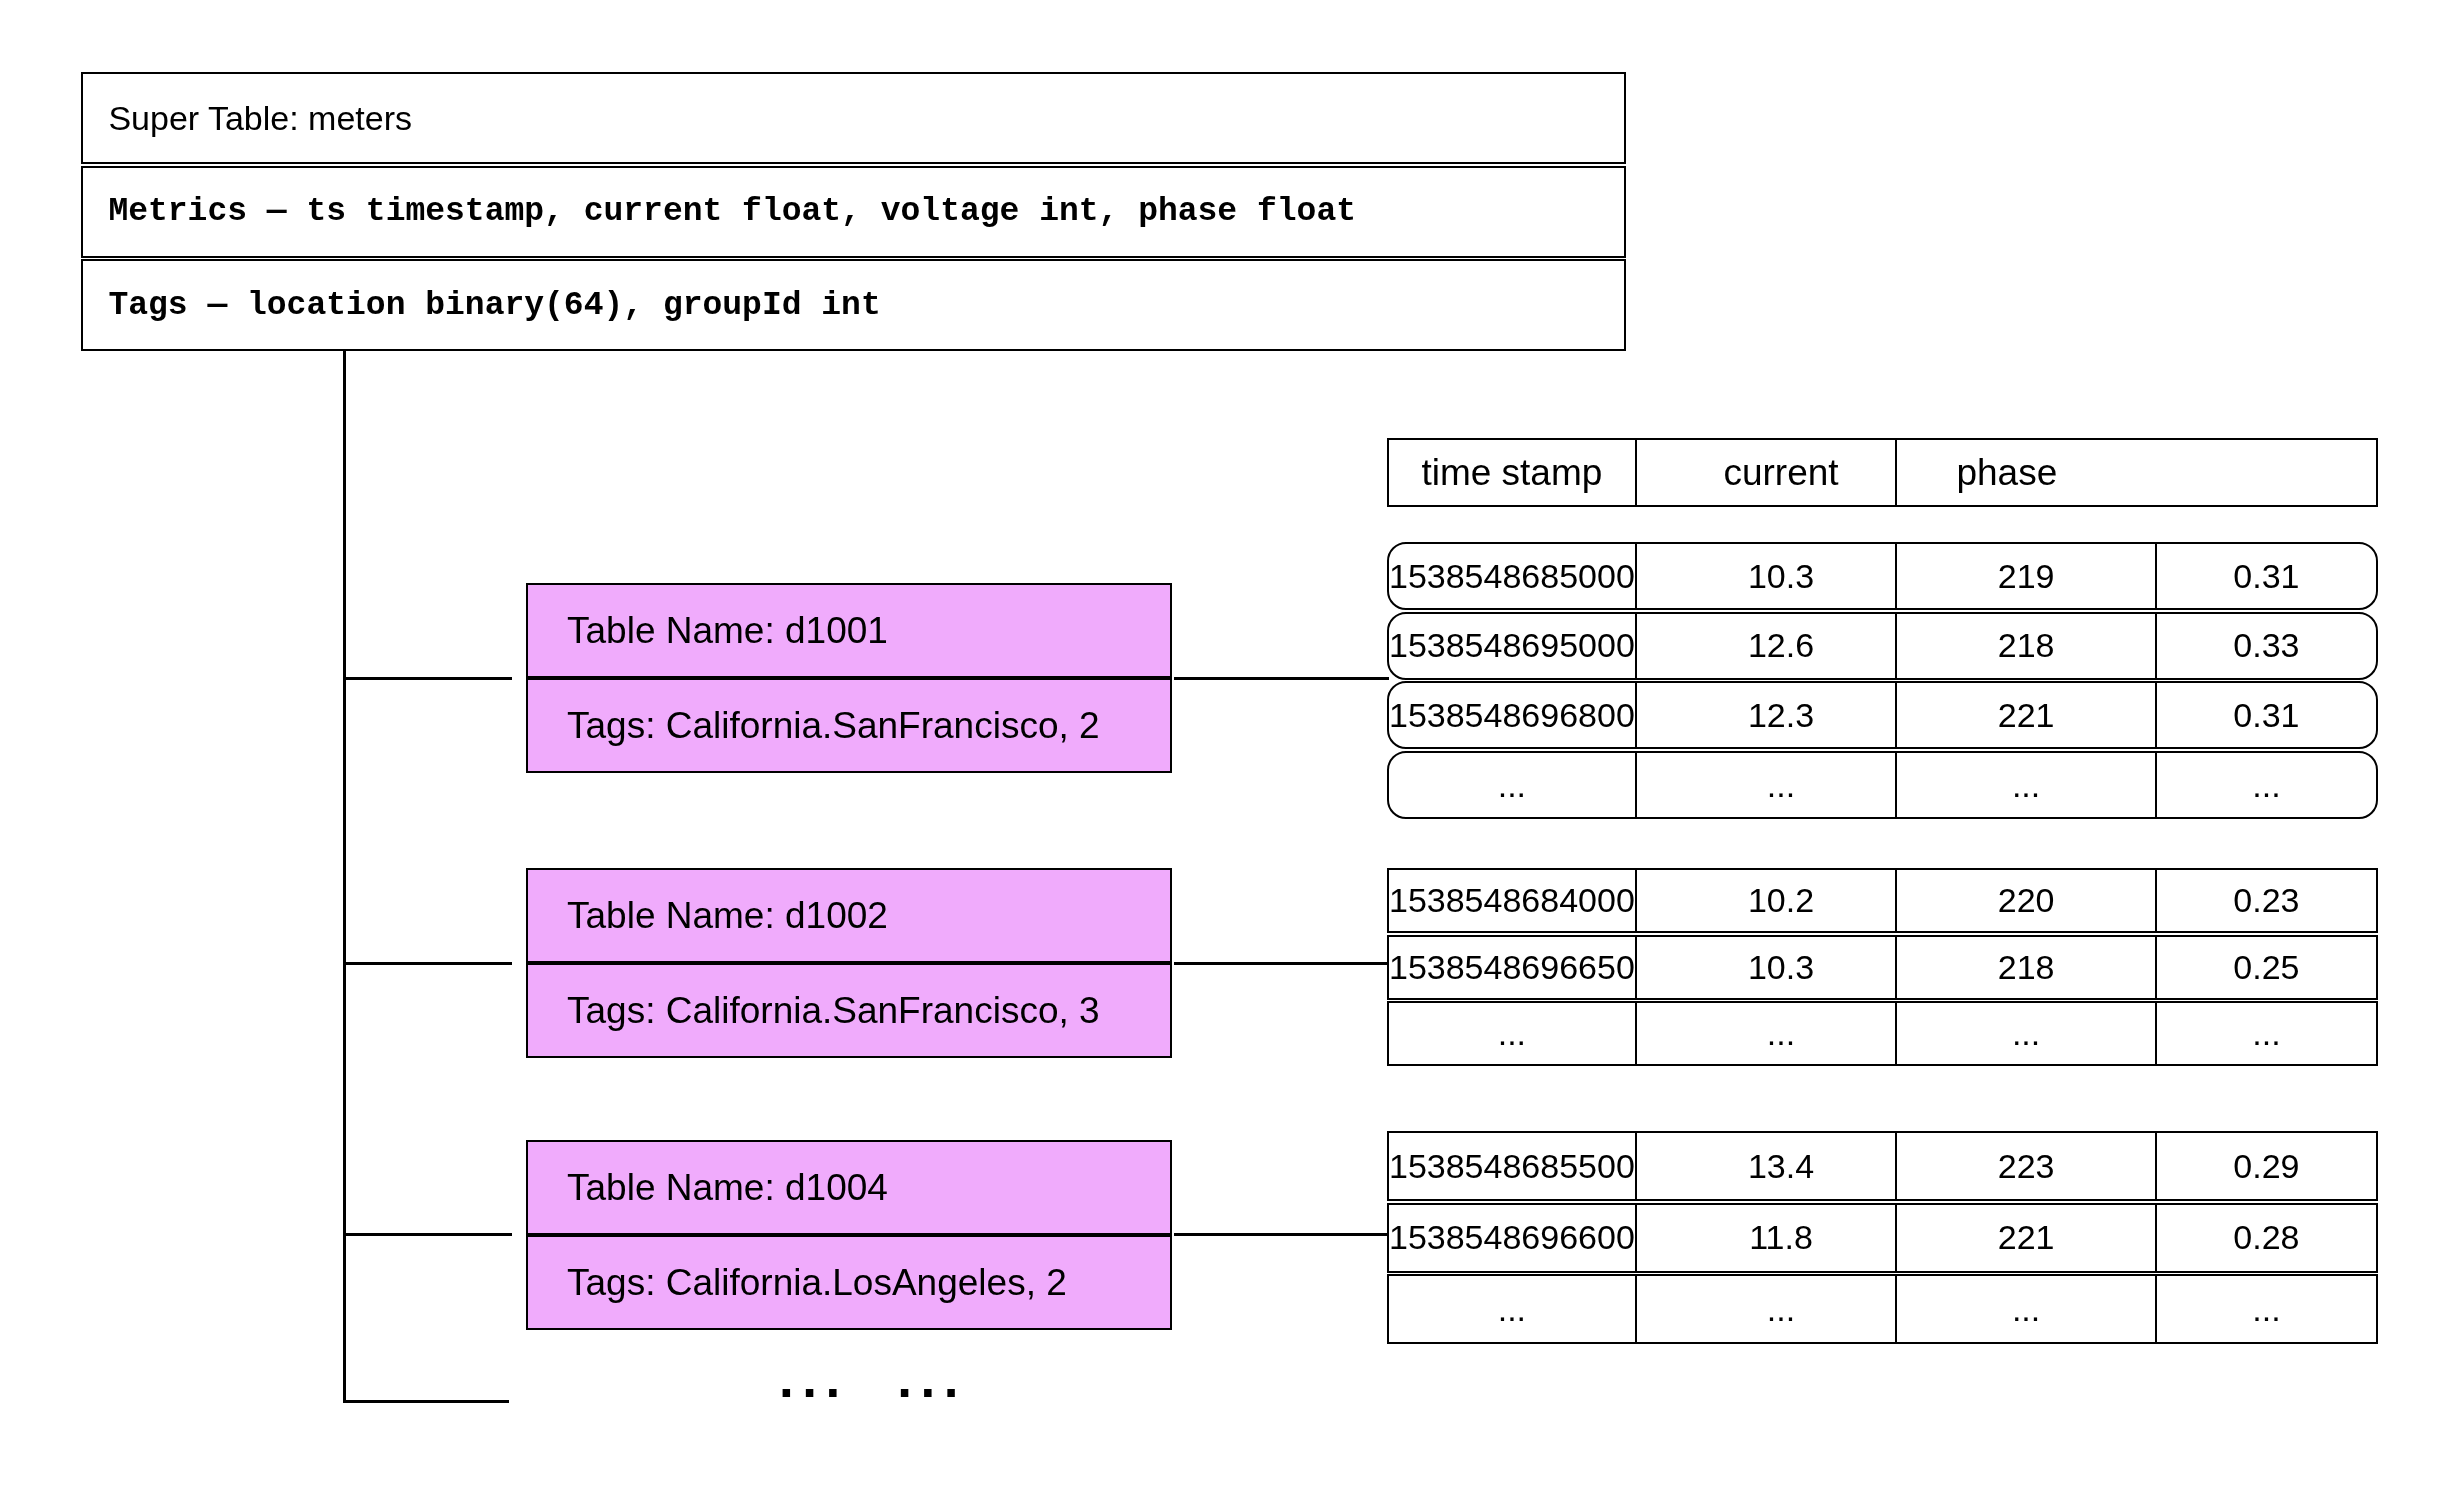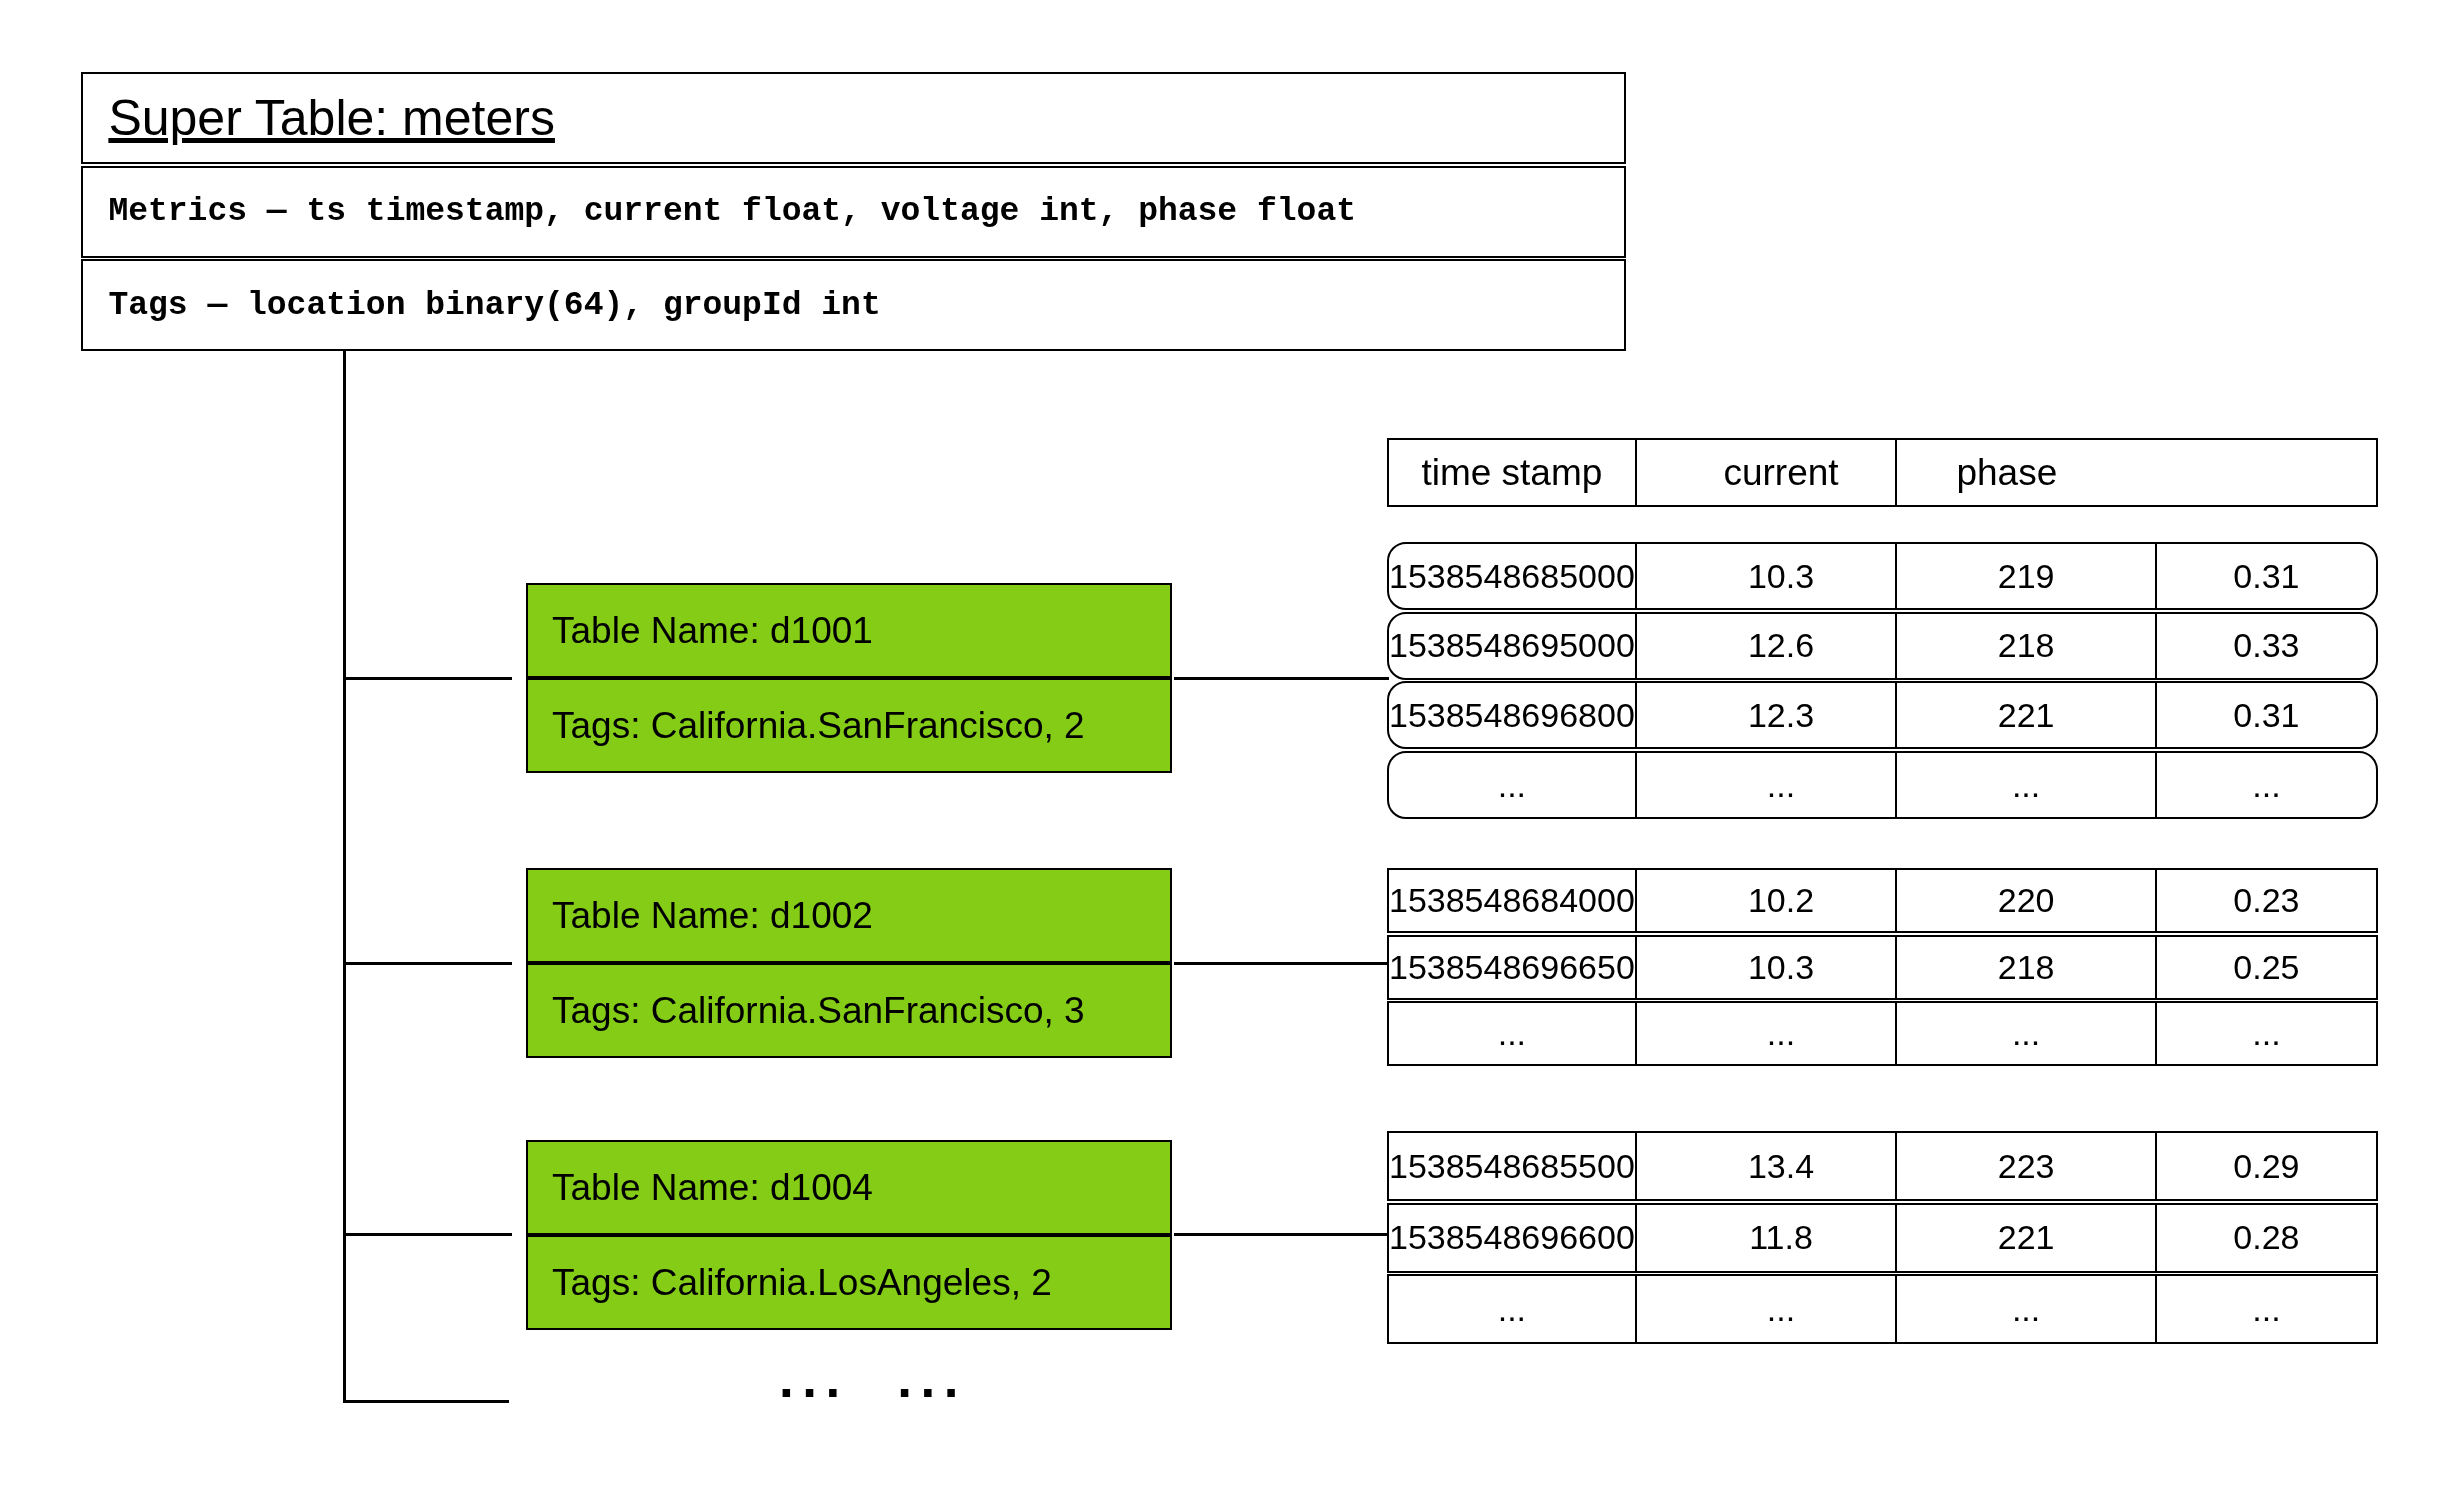--- a/index.html
+++ b/index.html
@@ -4,29 +4,29 @@
 <style>
   html,body{margin:0;padding:0;background:#ffffff;}
   .canvas{
     position:relative;width:2462px;height:1486px;background:#ffffff;
     font-family:"Liberation Sans",sans-serif;color:#000;overflow:hidden;
   }
   
   .stbl{position:absolute;left:81px;top:72px;width:1545px;display:flex;flex-direction:column;gap:1.7px;}
   .srow{box-sizing:border-box;height:92px;border:2.5px solid #000;background:#fff;
         display:flex;align-items:center;padding-left:25.4px;}
-  .srow.sans{font-size:50px;text-decoration:underline;}
+  .srow.sans{font-size:34px;}
   .srow.mono{font-family:"Liberation Mono","DejaVu Sans Mono",monospace;font-weight:bold;font-size:33px;letter-spacing:0;}
   
   .hline{position:absolute;height:2.5px;background:#000;}
   .vline{position:absolute;width:2.5px;background:#000;}
   
   .dbox{position:absolute;left:526px;width:646px;display:flex;flex-direction:column;}
-  .drow{box-sizing:border-box;height:95px;border:2.5px solid #000;background:#84cc16;
-        display:flex;align-items:center;padding-left:24px;font-size:37px;}
+  .drow{box-sizing:border-box;height:95px;border:2.5px solid #000;background:#f0abfc;
+        display:flex;align-items:center;padding-left:39px;font-size:37px;}
   
   .htable,.dtable{position:absolute;left:1387px;width:991px;display:flex;flex-direction:column;gap:1.7px;}
   .trow{box-sizing:border-box;border:2.5px solid #000;background:#fff;display:flex;width:100%;}
   .htable .trow{height:69px;}
   .t1 .trow{height:68px;border-radius:19px;}
   .t2 .trow{height:65px;}
   .t3 .trow{height:70px;}
   .cell{box-sizing:border-box;display:flex;align-items:center;justify-content:center;
         font-size:34px;height:100%;}
   .hcell{font-size:37px;}

